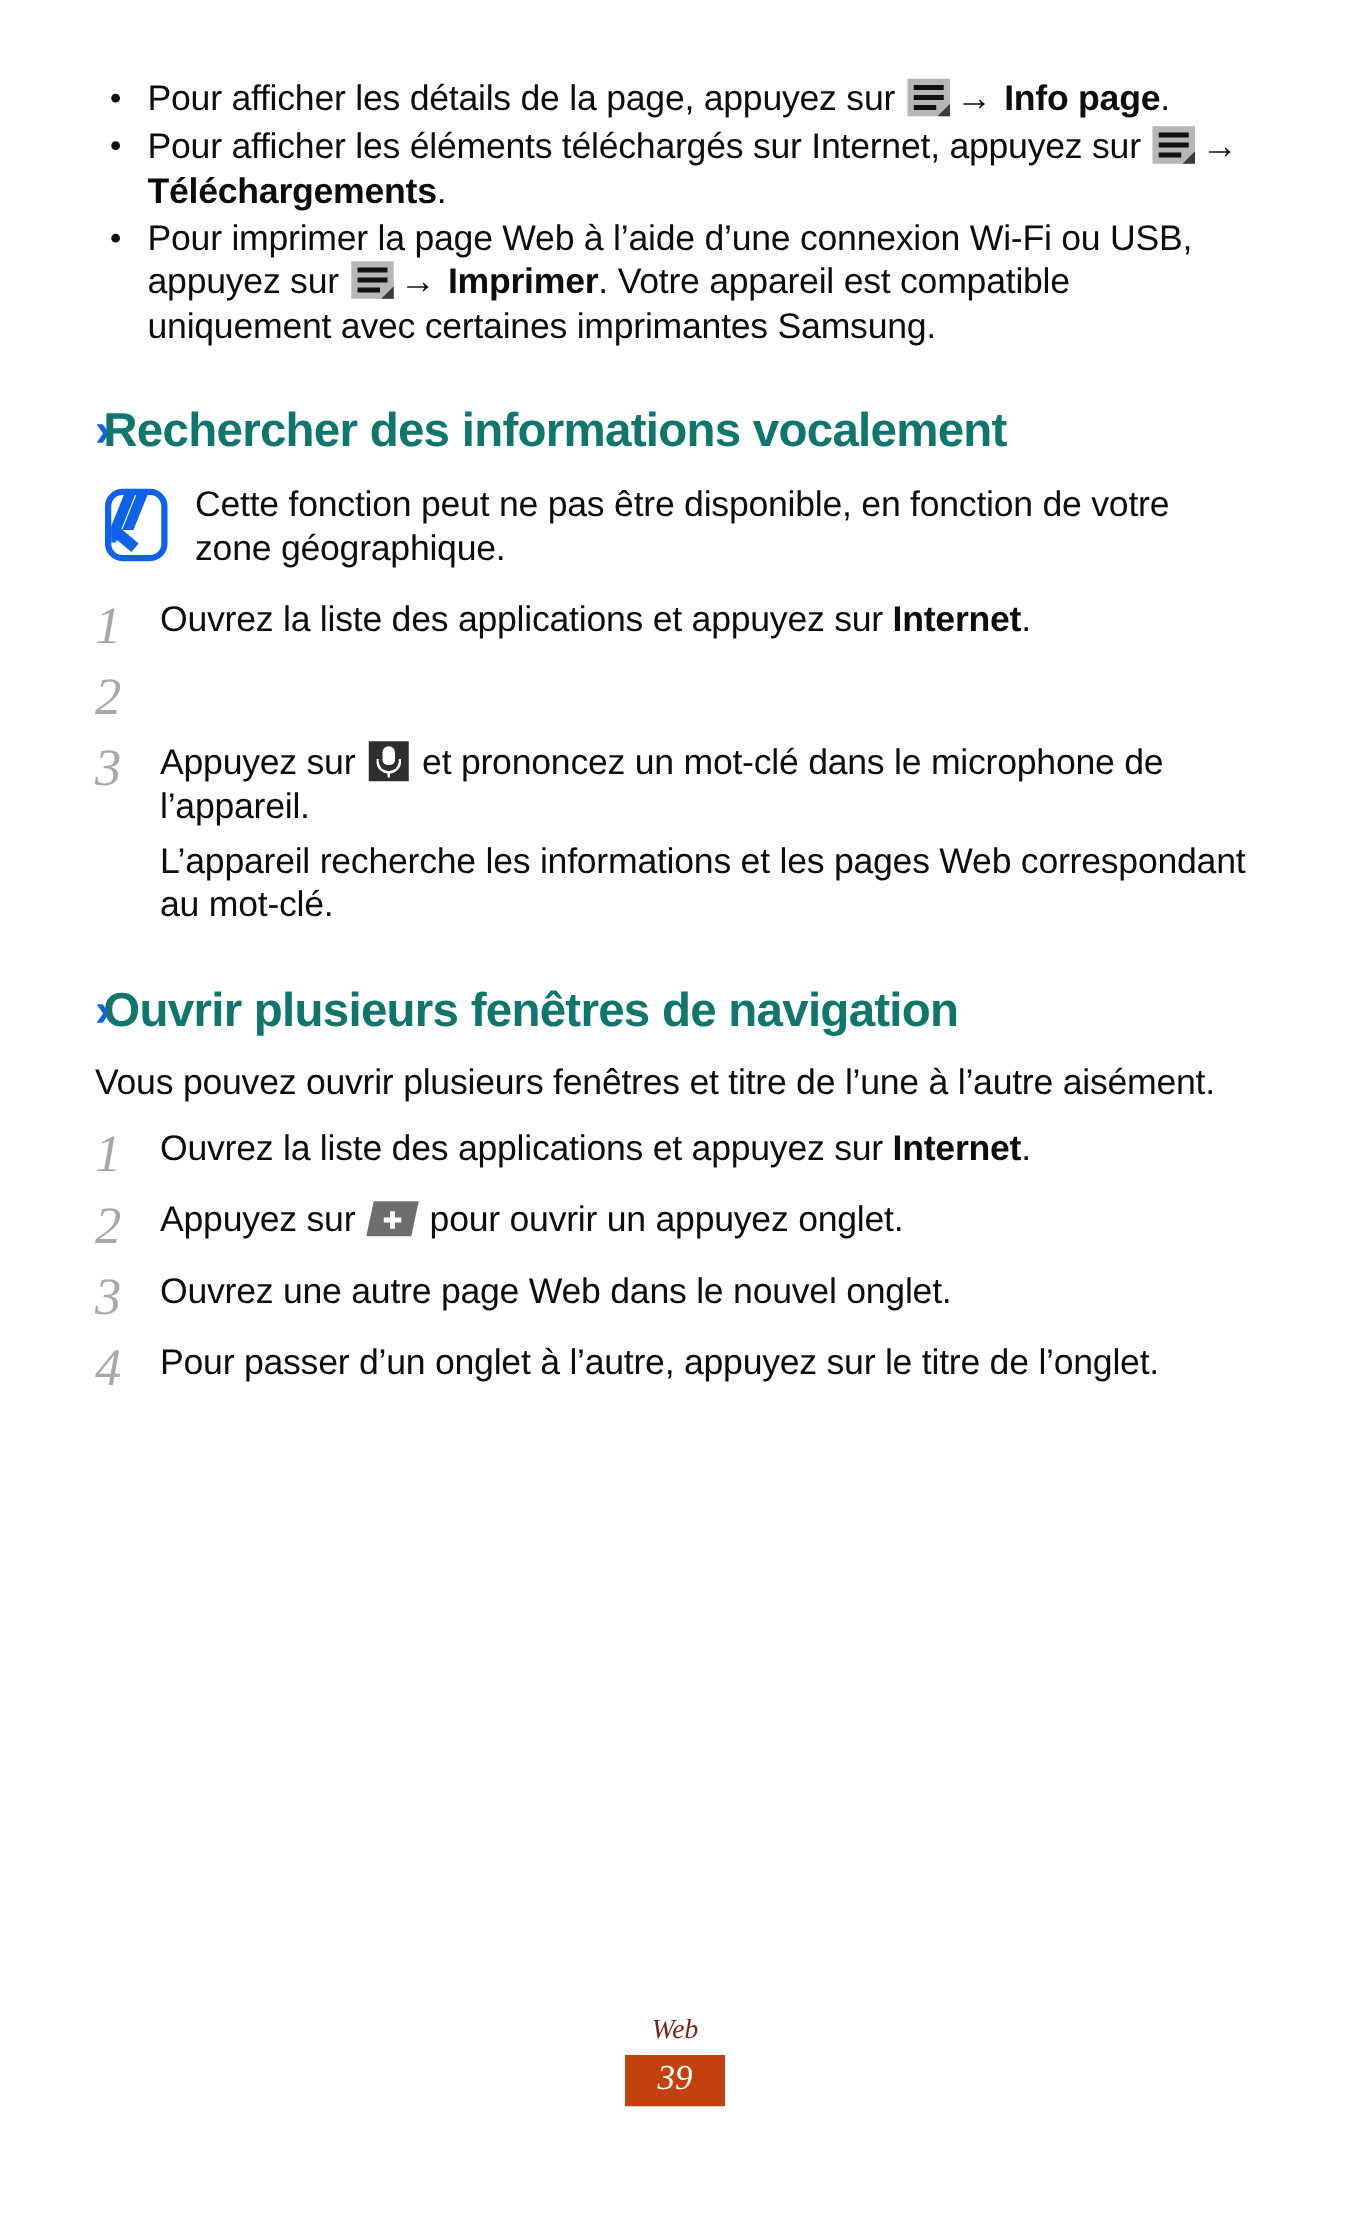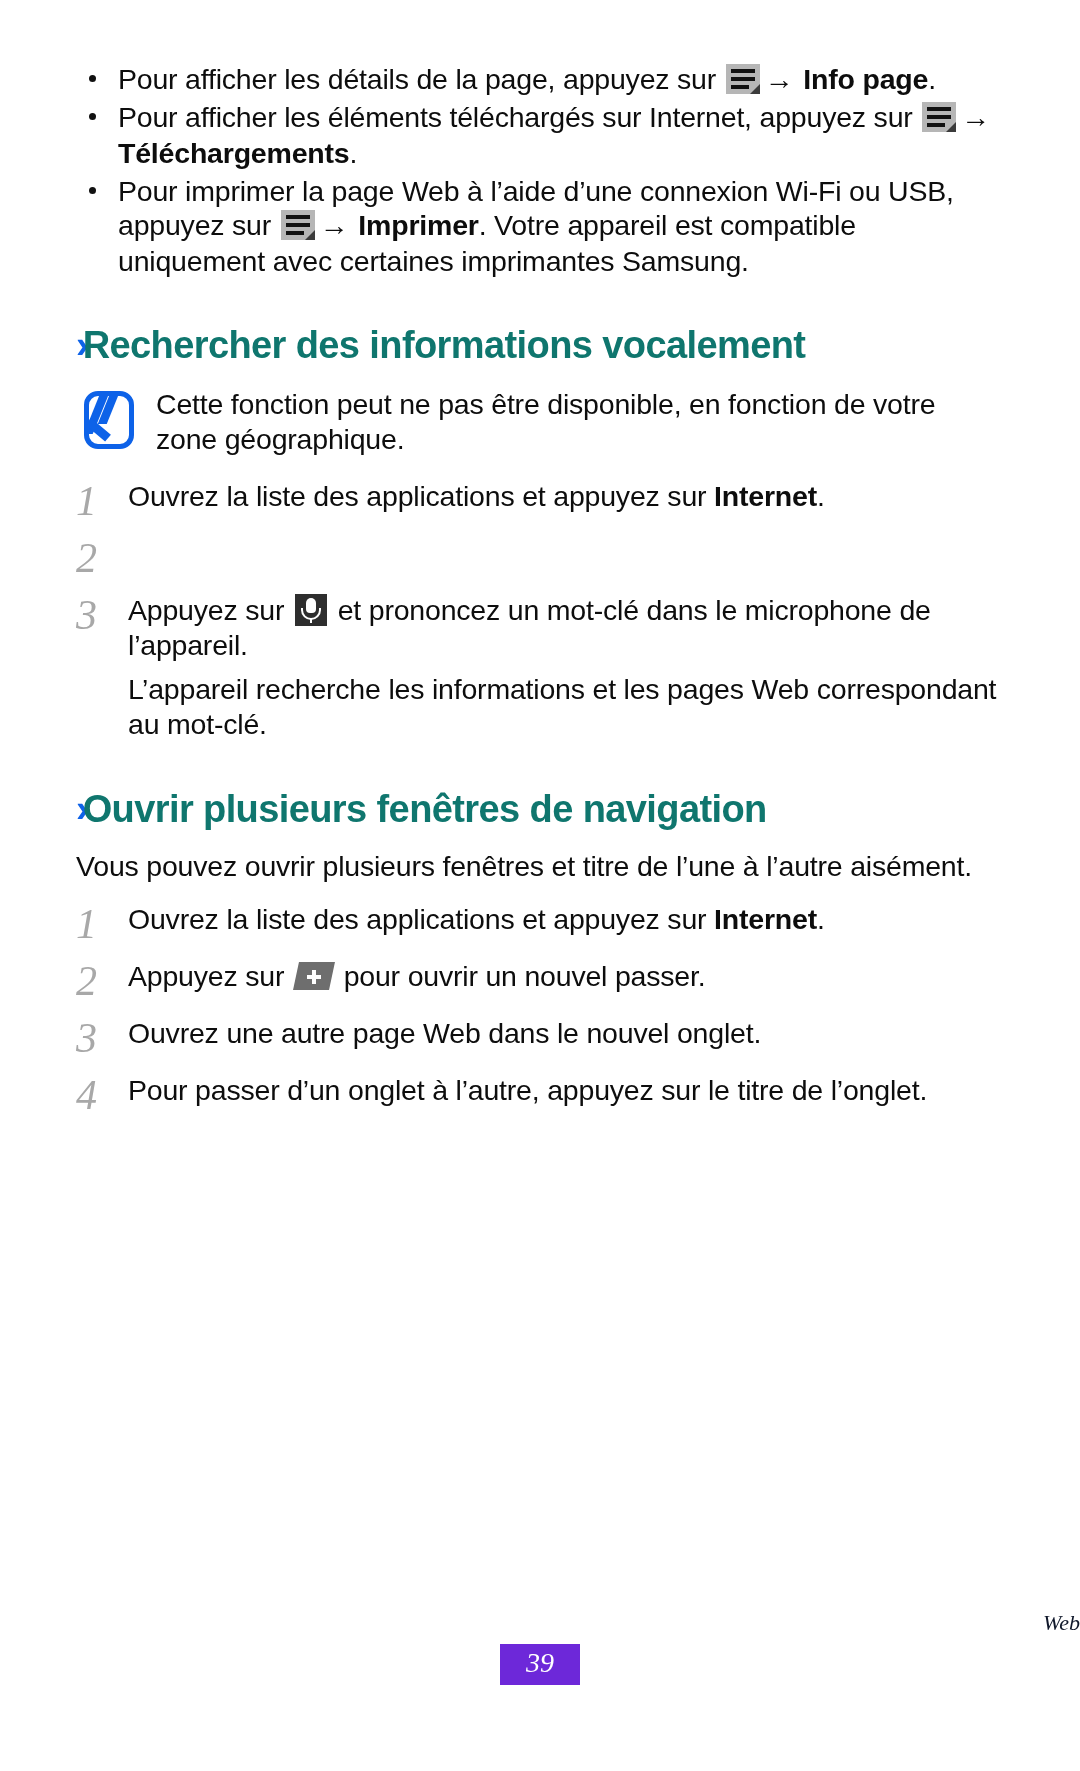--- a/index.html
+++ b/index.html
@@ -248,29 +248,28 @@
     position: absolute;
     left: 0;
     bottom: 86px;
     width: 1080px;
     text-align: center;
   }
   .footer-label {
     font-family: "Liberation Serif", serif;
     font-style: italic;
     font-size: 22px;
-    color: #0f172a;
+    color: #7f1d1d;
     margin-bottom: 8px;
-    text-align: right;
   }
   .footer-page {
     display: inline-block;
     min-width: 56px;
     padding: 5px 12px 8px 12px;
-    background: #6d28d9;
+    background: #c2410c;
     color: #ffffff;
     font-family: "Liberation Serif", serif;
     font-style: italic;
     font-size: 28px;
     line-height: 1;
   }
 </style>
 </head>
 <body>
 
@@ -339,21 +338,21 @@
 
   <div class="steps">
 
     <div class="step">
       <span class="step-num">1</span>
       <span class="step-body body-text"><span>Ouvrez la liste des applications et appuyez sur </span><b>Internet</b><span>.</span></span>
     </div>
 
     <div class="step">
       <span class="step-num">2</span>
-      <span class="step-body body-text"><span>Appuyez sur </span><span class="ic ic-newtab"><span class="tab"></span><span class="pv"></span><span class="ph"></span></span><span> pour ouvrir un nouvel passer.</span></span>
+      <span class="step-body body-text"><span>Appuyez sur </span><span class="ic ic-newtab"><span class="tab"></span><span class="pv"></span><span class="ph"></span></span><span> pour ouvrir un appuyez onglet.</span></span>
     </div>
 
     <div class="step">
       <span class="step-num">3</span>
       <span class="step-body body-text">Ouvrez une autre page Web dans le nouvel onglet.</span>
     </div>
 
     <div class="step">
       <span class="step-num">4</span>
       <span class="step-body body-text">Pour passer d’un onglet à l’autre, appuyez sur le titre de l’onglet.</span>

